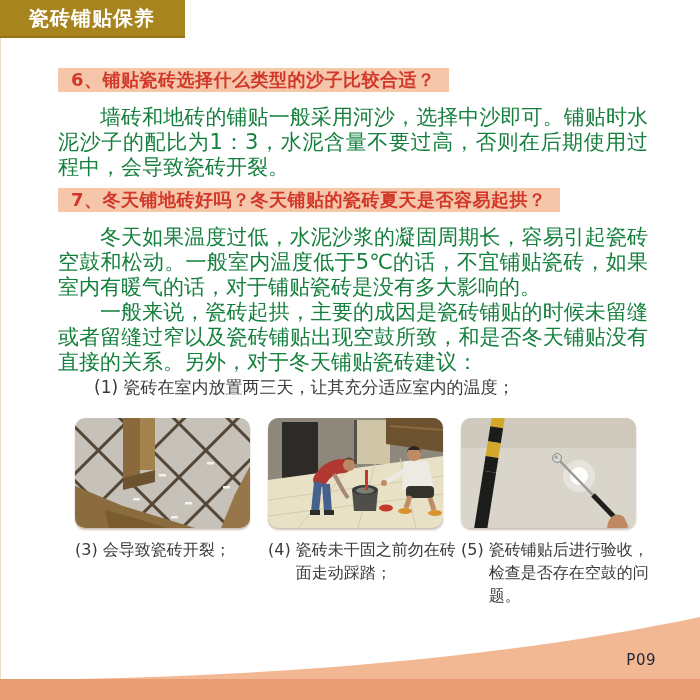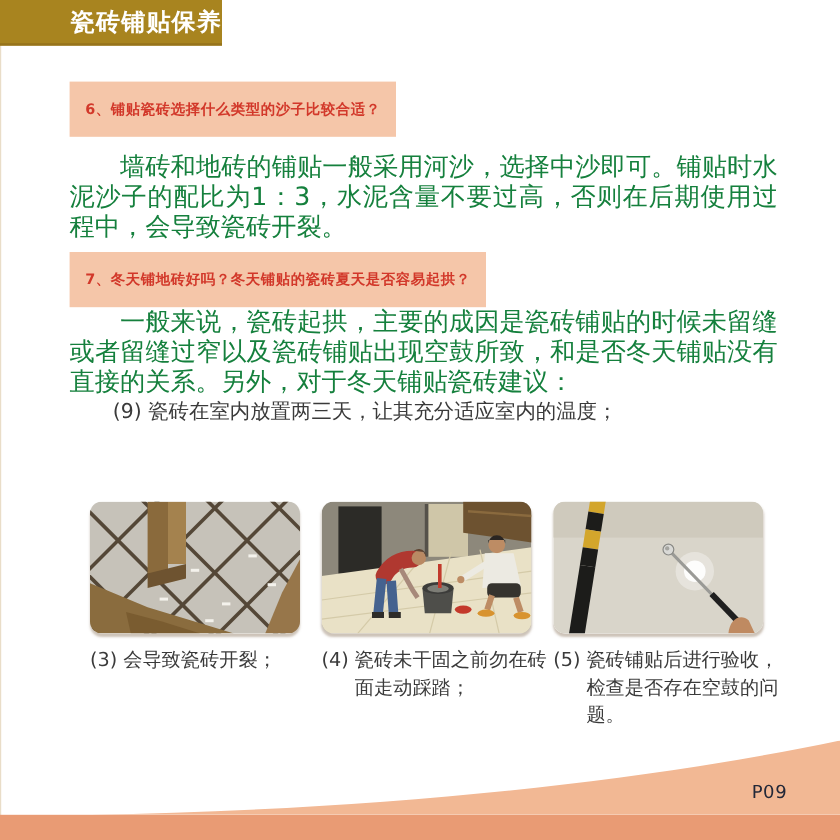--- a/index.html
+++ b/index.html
@@ -9,28 +9,28 @@
     font-family:"DejaVu Sans","Liberation Sans",sans-serif;
   }
   .edge-left{position:absolute;left:0;top:0;bottom:0;width:1px;background:#e9ddc8;}
   
   .title-bar{
     position:absolute;left:0;top:0;width:185px;height:38px;
     background:#a8841f;border-bottom:2px solid #96731b;box-sizing:border-box;
   }
   .title-bar span{
     display:block;padding-left:29px;line-height:36px;
-    color:#ffffff;font-size:20px;font-weight:bold;letter-spacing:1px;text-align:right;
+    color:#ffffff;font-size:20px;font-weight:bold;letter-spacing:1px;
   }
   
   .content{position:absolute;left:58px;top:68px;width:590px;}
   .qa-heading{
     display:inline-block;background:#f5c6a9;color:#d2382a;
-    font-size:12px;font-weight:bold;line-height:22px;
-    padding:12px 13px;margin:0;letter-spacing:0.5px;
+    font-size:18px;font-weight:bold;line-height:22px;
+    padding:1px 13px;margin:0;letter-spacing:0.5px;
   }
   .body{
     margin:13px 0 0;color:#15803d;font-size:21px;line-height:25px;
     text-align:justify;
   }
   .indent{text-indent:2em;}
   .no-gap{margin-top:0;}
   .h7-gap{margin-top:8px;}
   .tip{margin:0 0 0 36px;color:#3a3a3a;font-size:17px;line-height:25px;}
   
@@ -61,22 +61,23 @@
 
 <div class="title-bar">
   <span>瓷砖铺贴保养</span>
 </div>
 
 <div class="content">
   <div class="qa-heading">6、铺贴瓷砖选择什么类型的沙子比较合适？</div><br>
   <p class="body indent">墙砖和地砖的铺贴一般采用河沙，选择中沙即可。铺贴时水泥沙子的配比为1：3，水泥含量不要过高，否则在后期使用过程中，会导致瓷砖开裂。</p>
 
   <div class="qa-heading h7-gap">7、冬天铺地砖好吗？冬天铺贴的瓷砖夏天是否容易起拱？</div><br>
+  <p class="body indent">冬天如果温度过低，水泥沙浆的凝固周期长，容易引起瓷砖空鼓和松动。一般室内温度低于5℃的话，不宜铺贴瓷砖，如果室内有暖气的话，对于铺贴瓷砖是没有多大影响的。</p>
   <p class="body indent no-gap">一般来说，瓷砖起拱，主要的成因是瓷砖铺贴的时候未留缝或者留缝过窄以及瓷砖铺贴出现空鼓所致，和是否冬天铺贴没有直接的关系。另外，对于冬天铺贴瓷砖建议：</p>
-  <p class="tip">(9) 瓷砖在室内放置两三天，让其充分适应室内的温度；</p>
+  <p class="tip">(1) 瓷砖在室内放置两三天，让其充分适应室内的温度；</p>
 </div>
 
 <div class="figures">
 
   <figure class="fig">
     <div class="photo">
       <svg width="175" height="110" viewBox="0 0 175 110">
         <rect width="175" height="110" fill="#c6c2b9"></rect>
         <g transform="rotate(45 87 55)" stroke="#544737" stroke-width="3">
           <line x1="-90" y1="-30" x2="260" y2="-30"></line>

